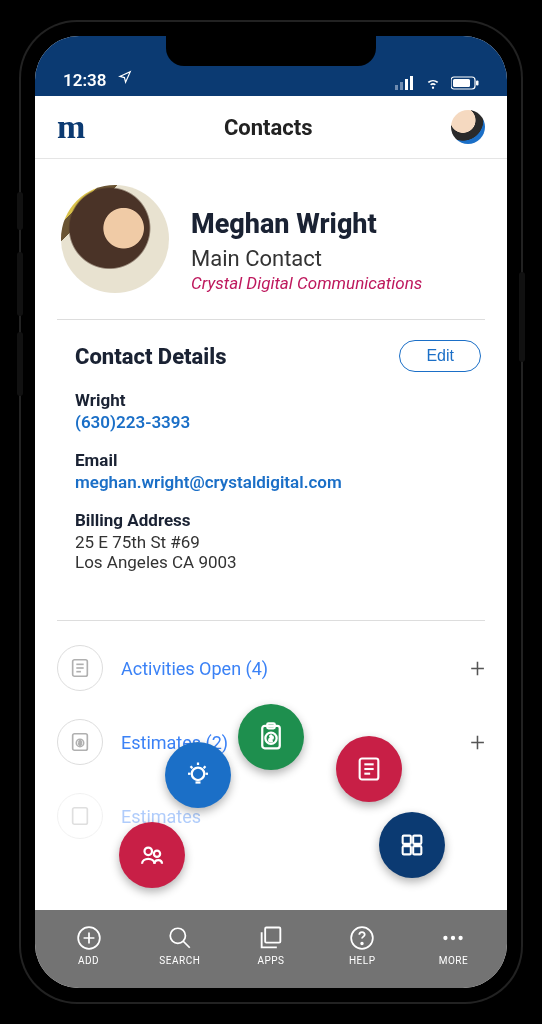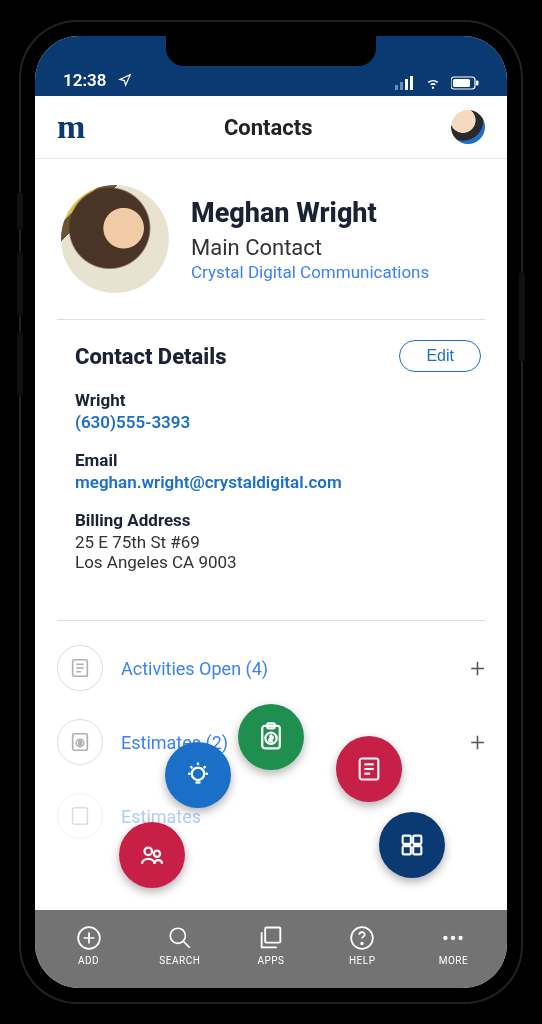--- a/index.html
+++ b/index.html
@@ -48,21 +48,21 @@
     height: 60px;
     background: #0b3a72;
     color: #fff;
     display: flex;
     justify-content: space-between;
     align-items: flex-end;
     padding: 0 28px 6px 28px;
     font-weight: 600;
     font-size: 17px;
   }
-  .status-left { display:flex; align-items:center; gap:12px; }
+  .status-left { display:flex; gap:12px; }
   .status-right { display:flex; align-items:center; gap:8px; }
   .status-right svg { display:block; }
   .app-header {
     display: flex;
     align-items: center;
     justify-content: space-between;
     padding: 14px 22px;
     border-bottom: 1px solid #e5e5e5;
   }
   .logo {
@@ -77,41 +77,41 @@
     font-weight: 700;
     color: #222;
   }
   .avatar-small {
     width: 34px; height: 34px;
     border-radius: 50%;
     background: radial-gradient(circle at 35% 30%, #f5d9c0 0 38%, #2a2a2a 40% 62%, #1b6fc7 64% 100%);
   }
   .contact-hero {
     display: flex;
-    align-items: center;
+    align-items: flex-end;
     gap: 22px;
     padding: 26px 6px 26px 26px;
   }
   .avatar-large {
     width: 108px; height: 108px;
     border-radius: 50%;
     background:
       radial-gradient(circle at 58% 40%, #f0cba6 0 22%, transparent 23%),
       radial-gradient(circle at 45% 40%, #4a3327 0 45%, transparent 47%),
       linear-gradient(135deg, #d9c14a 0 18%, #6a5434 18% 26%, #e8e2d0 26% 100%);
     flex-shrink: 0;
   }
   .contact-info h1 {
     font-size: 27px;
     font-weight: 800;
     color: #1a2233;
     margin-bottom: 6px;
   }
   .contact-info .role { font-size: 22px; color: #333; margin-bottom: 2px; }
-  .contact-info .company { font-size: 17px; color: #3b82f6; }
+  .contact-info .company { font-size: 17px; color: #be185d; font-style: italic; }
   .divider { height:1px; background:#ddd; margin: 0 22px; }
   .section {
     padding: 20px 26px 30px 40px;
   }
   .section-head {
     display: flex;
     justify-content: space-between;
     align-items: center;
     margin-bottom: 18px;
   }
@@ -248,21 +248,21 @@
     <div class="divider"></div>
 
     <div class="section">
       <div class="section-head">
         <h2>Contact Details</h2>
         <button class="edit-btn">Edit</button>
       </div>
 
       <div class="field">
         <div class="field-label">Wright</div>
-        <div class="field-value link">(630)555-3393</div>
+        <div class="field-value link">(630)223-3393</div>
       </div>
 
       <div class="field">
         <div class="field-label">Email</div>
         <div class="field-value link">meghan.wright@crystaldigital.com</div>
       </div>
 
       <div class="field">
         <div class="field-label">Billing Address</div>
         <div class="field-value">25 E 75th St #69</div>

